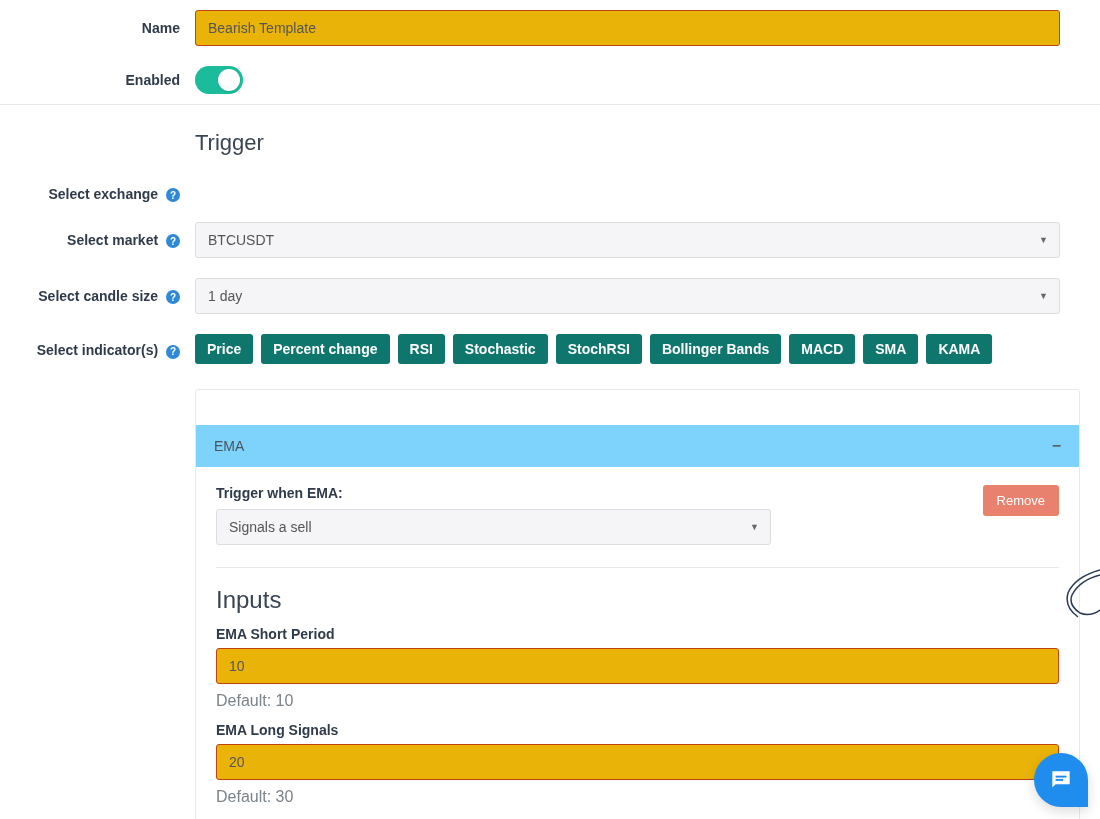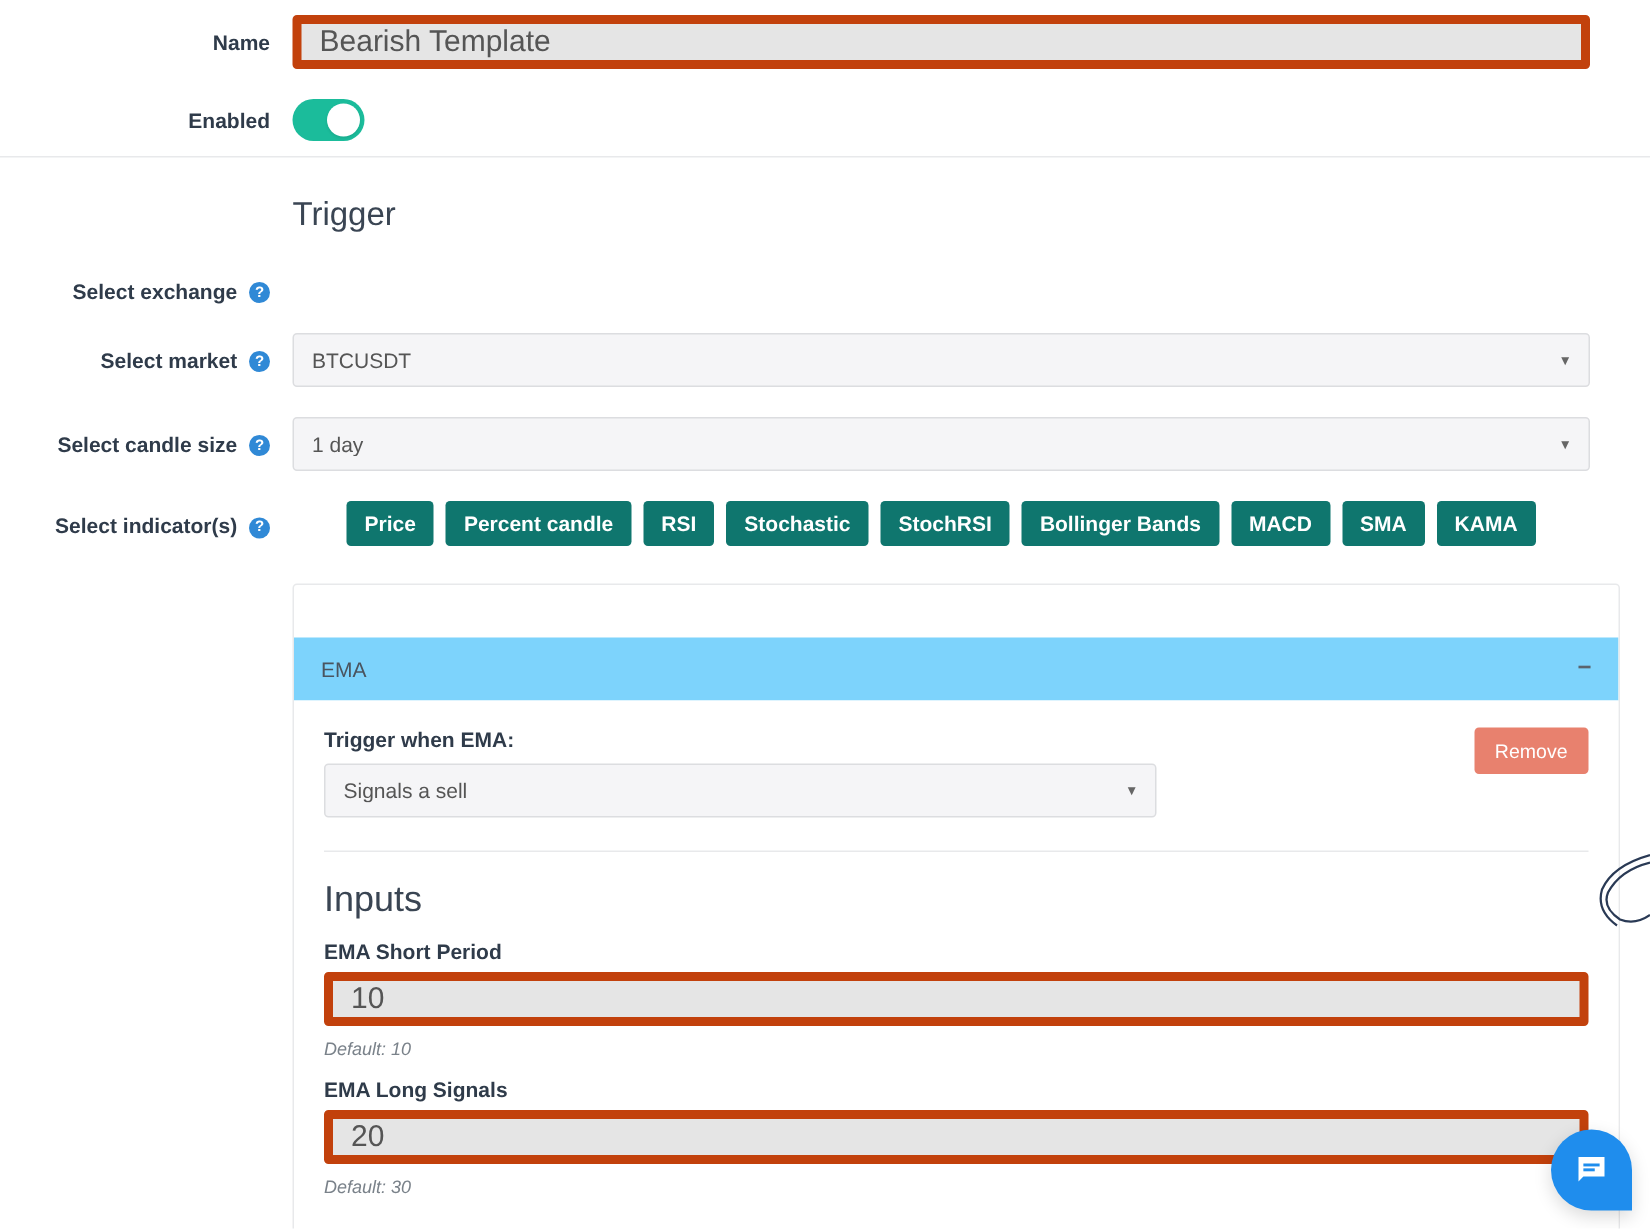--- a/index.html
+++ b/index.html
@@ -27,25 +27,25 @@
       font-size: 14px;
     }
     .field-col {
       flex: 1;
       padding-right: 20px;
     }
     .text-input {
       width: 100%;
       height: 36px;
       padding: 6px 12px;
-      border: 6px solid #c2410c;
-      border-radius: 3px;
-      background: #e5e5e5;
+      border: 1px solid #c2410c;
+      border-radius: 3px;
+      background: #eab308;
       color: #555;
-      font-size: 20px;
+      font-size: 14px;
     }
     .select-input {
       width: 100%;
       height: 36px;
       padding: 6px 30px 6px 12px;
       border: 1px solid #dcdde0;
       border-radius: 3px;
       background: #f5f5f7;
       color: #555;
       font-size: 14px;
@@ -122,21 +122,21 @@
       background: #0f766e;
       color: #fff;
       padding: 7px 12px;
       border-radius: 3px;
       font-size: 14px;
       font-weight: 600;
       cursor: pointer;
       border: none;
     }
     .align-top .label-col { padding-top: 8px; }
-    .align-top { align-items: flex-start; gap: 36px; }
+    .align-top { align-items: flex-start; }
     .panel {
       margin: 15px 20px 0 195px;
       border: 1px solid #e8e9eb;
       border-radius: 3px;
       overflow: hidden;
     }
     .panel-header {
       background: #7dd3fc;
       padding: 12px 18px;
       display: flex;
@@ -195,25 +195,24 @@
       margin: 18px 0 12px 0;
     }
     .input-label {
       font-weight: 600;
       font-size: 14px;
       color: #2f3b4a;
       margin-bottom: 6px;
       display: block;
     }
     .hint {
-      font-size: 12px;
+      font-size: 16px;
       color: #7a828a;
       margin-top: 8px;
       margin-bottom: 12px;
-      font-style: italic;
     }
     .collapse-icon {
       font-weight: bold;
       color: #5a646e;
       font-size: 16px;
     }
     .chat-bubble {
       position: absolute;
       right: 12px;
       bottom: 12px;
@@ -289,21 +288,21 @@
 </div>
 
 <div class="form-row align-top">
   <div class="label-col">
     <span>Select indicator(s)</span>
     <span class="help-icon">?</span>
   </div>
   <div class="field-col">
     <div class="pills" id="pills-container">
         <button class="pill">Price</button>
-        <button class="pill">Percent candle</button>
+        <button class="pill">Percent change</button>
         <button class="pill">RSI</button>
         <button class="pill">Stochastic</button>
         <button class="pill">StochRSI</button>
         <button class="pill">Bollinger Bands</button>
         <button class="pill">MACD</button>
         <button class="pill">SMA</button>
         <button class="pill">KAMA</button>
       </div>
   </div>
 </div>

